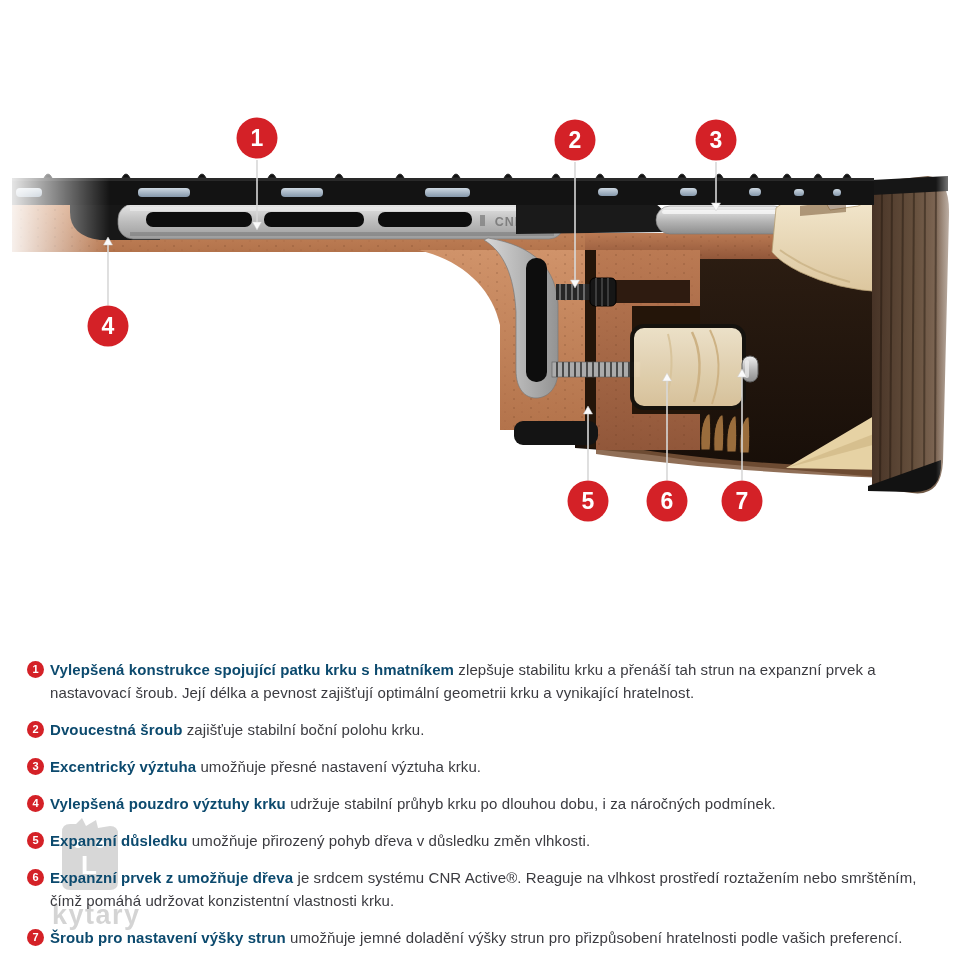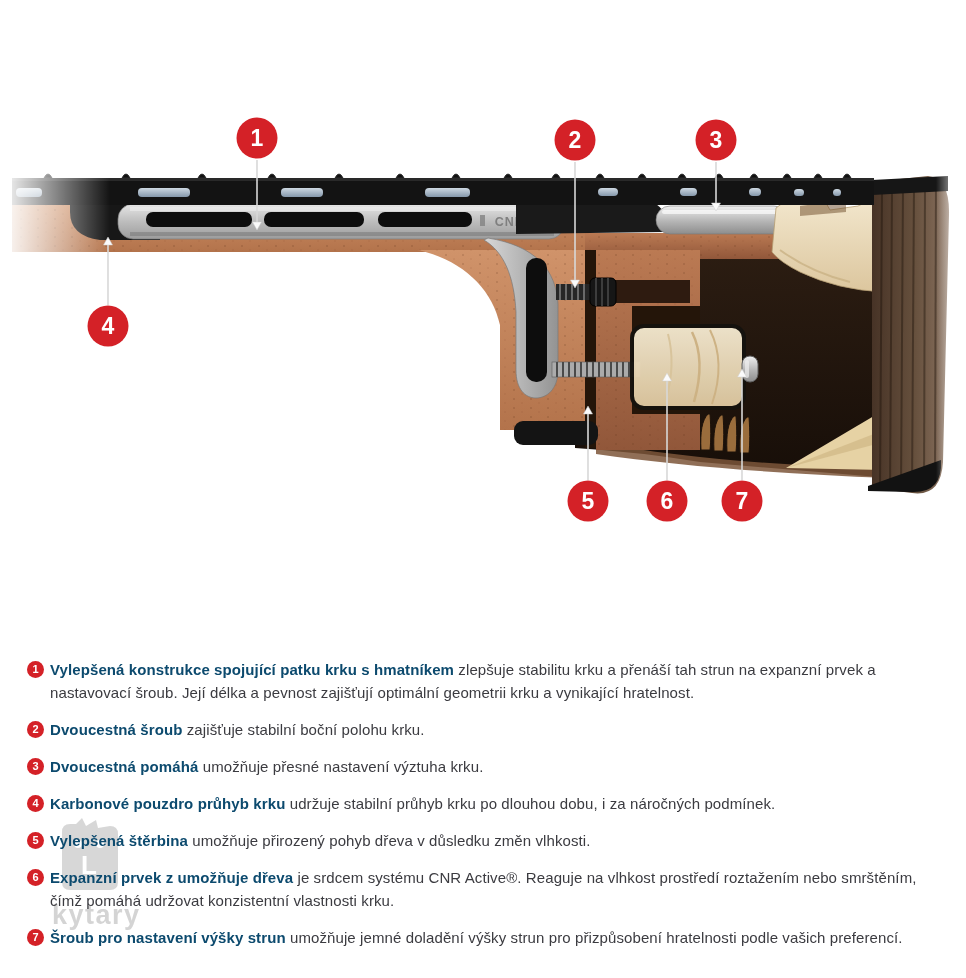--- a/index.html
+++ b/index.html
@@ -333,31 +333,31 @@
       <strong>Vylepšená konstrukce spojující patku krku s hmatníkem</strong>
       <span>zlepšuje stabilitu krku a přenáší tah strun na expanzní prvek a nastavovací šroub. Její délka a pevnost zajišťují optimální geometrii krku a vynikající hratelnost.</span>
     </li>
     <li>
       <span class="badge">2</span>
       <strong>Dvoucestná šroub</strong>
       <span>zajišťuje stabilní boční polohu krku.</span>
     </li>
     <li>
       <span class="badge">3</span>
-      <strong>Dvoucestná pomáhá</strong>
+      <strong>Excentrický výztuha</strong>
       <span>umožňuje přesné nastavení výztuha krku.</span>
     </li>
     <li>
       <span class="badge">4</span>
-      <strong>Karbonové pouzdro průhyb krku</strong>
+      <strong>Vylepšená pouzdro výztuhy krku</strong>
       <span>udržuje stabilní průhyb krku po dlouhou dobu, i za náročných podmínek.</span>
     </li>
     <li>
       <span class="badge">5</span>
-      <strong>Vylepšená štěrbina</strong>
+      <strong>Expanzní důsledku</strong>
       <span>umožňuje přirozený pohyb dřeva v důsledku změn vlhkosti.</span>
     </li>
     <li>
       <span class="badge">6</span>
       <strong>Expanzní prvek z umožňuje dřeva</strong>
       <span>je srdcem systému CNR Active®. Reaguje na vlhkost prostředí roztažením nebo smrštěním, čímž pomáhá udržovat konzistentní vlastnosti krku.</span>
     </li>
     <li>
       <span class="badge">7</span>
       <strong>Šroub pro nastavení výšky strun</strong>

